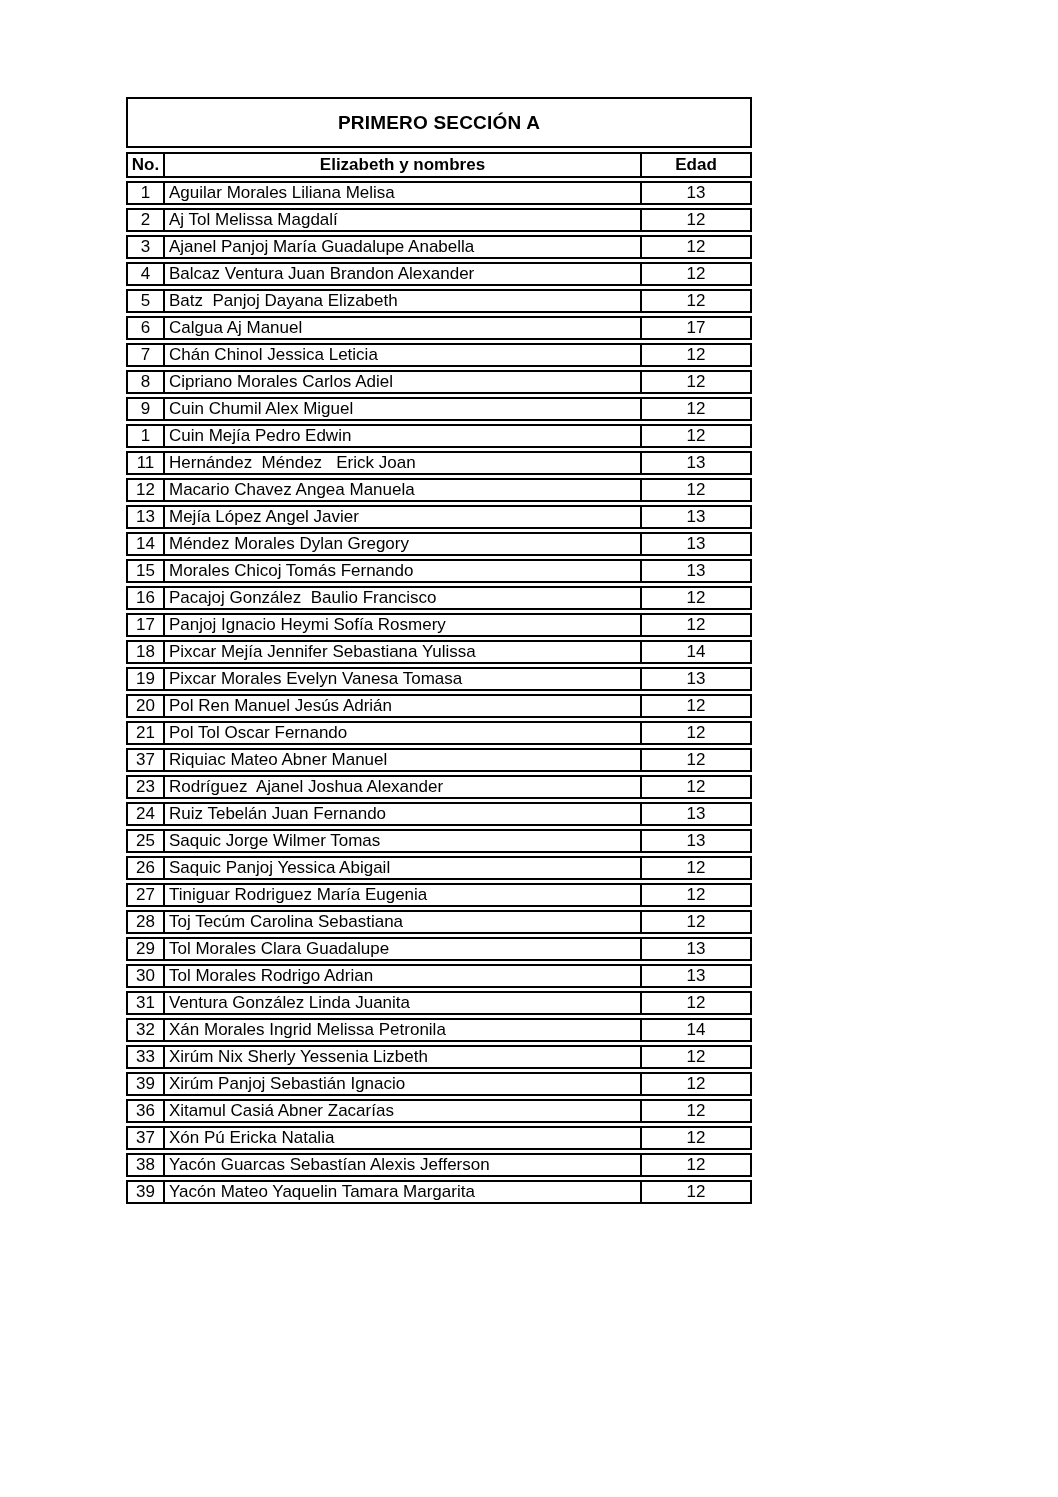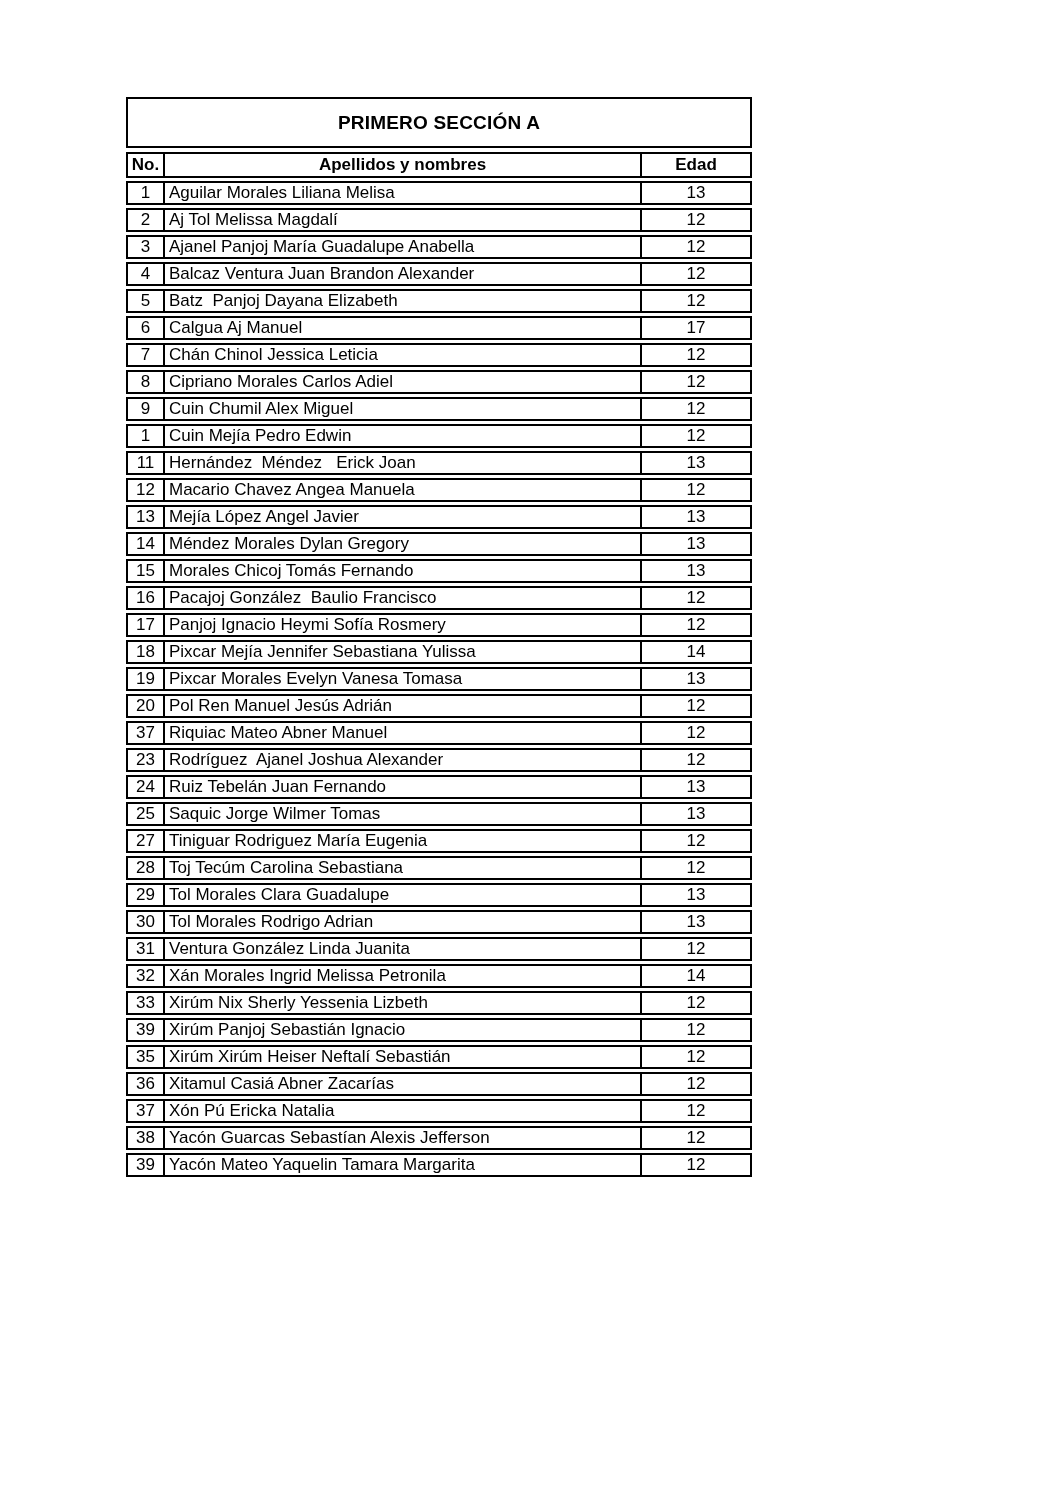--- a/index.html
+++ b/index.html
@@ -71,21 +71,21 @@
 
   <table class="roster">
     <colgroup>
       <col class="c-no">
       <col class="c-name">
       <col class="c-age">
     </colgroup>
     <thead>
       <tr>
         <th>No.</th>
-        <th>Apellidos y nombres</th>
+        <th>Elizabeth y nombres</th>
         <th>Edad</th>
       </tr>
     </thead>
     <tbody id="rows">
         <tr>
           <td class="td-no">1</td>
           <td class="td-name">Aguilar Morales Liliana Melisa</td>
           <td class="td-age">13</td>
         </tr>
         <tr>
@@ -177,38 +177,48 @@
           <td class="td-no">19</td>
           <td class="td-name">Pixcar Morales Evelyn Vanesa Tomasa</td>
           <td class="td-age">13</td>
         </tr>
         <tr>
           <td class="td-no">20</td>
           <td class="td-name">Pol Ren Manuel Jesús Adrián</td>
           <td class="td-age">12</td>
         </tr>
         <tr>
+          <td class="td-no">21</td>
+          <td class="td-name">Pol Tol Oscar Fernando</td>
+          <td class="td-age">12</td>
+        </tr>
+        <tr>
           <td class="td-no">37</td>
           <td class="td-name">Riquiac Mateo Abner Manuel</td>
           <td class="td-age">12</td>
         </tr>
         <tr>
           <td class="td-no">23</td>
           <td class="td-name">Rodríguez  Ajanel Joshua Alexander</td>
           <td class="td-age">12</td>
         </tr>
         <tr>
           <td class="td-no">24</td>
           <td class="td-name">Ruiz Tebelán Juan Fernando</td>
           <td class="td-age">13</td>
         </tr>
         <tr>
           <td class="td-no">25</td>
           <td class="td-name">Saquic Jorge Wilmer Tomas</td>
           <td class="td-age">13</td>
+        </tr>
+        <tr>
+          <td class="td-no">26</td>
+          <td class="td-name">Saquic Panjoj Yessica Abigail</td>
+          <td class="td-age">12</td>
         </tr>
         <tr>
           <td class="td-no">27</td>
           <td class="td-name">Tiniguar Rodriguez María Eugenia</td>
           <td class="td-age">12</td>
         </tr>
         <tr>
           <td class="td-no">28</td>
           <td class="td-name">Toj Tecúm Carolina Sebastiana</td>
           <td class="td-age">12</td>
@@ -234,25 +244,20 @@
           <td class="td-age">14</td>
         </tr>
         <tr>
           <td class="td-no">33</td>
           <td class="td-name">Xirúm Nix Sherly Yessenia Lizbeth</td>
           <td class="td-age">12</td>
         </tr>
         <tr>
           <td class="td-no">39</td>
           <td class="td-name">Xirúm Panjoj Sebastián Ignacio</td>
-          <td class="td-age">12</td>
-        </tr>
-        <tr>
-          <td class="td-no">35</td>
-          <td class="td-name">Xirúm Xirúm Heiser Neftalí Sebastián</td>
           <td class="td-age">12</td>
         </tr>
         <tr>
           <td class="td-no">36</td>
           <td class="td-name">Xitamul Casiá Abner Zacarías</td>
           <td class="td-age">12</td>
         </tr>
         <tr>
           <td class="td-no">37</td>
           <td class="td-name">Xón Pú Ericka Natalia</td>

